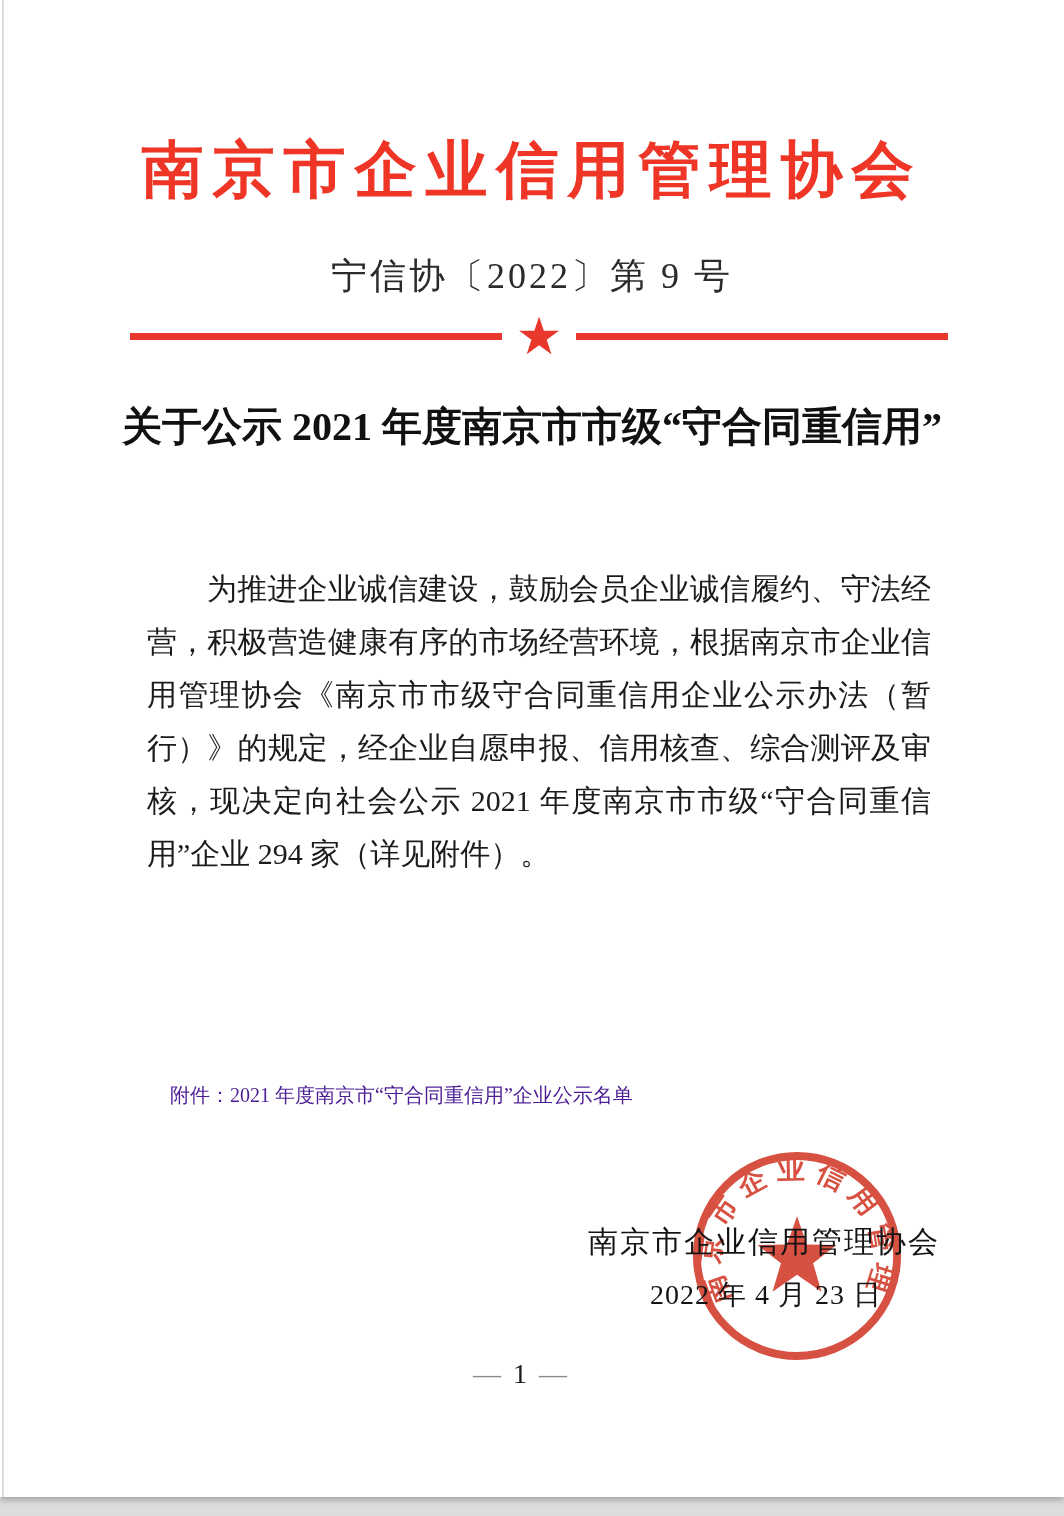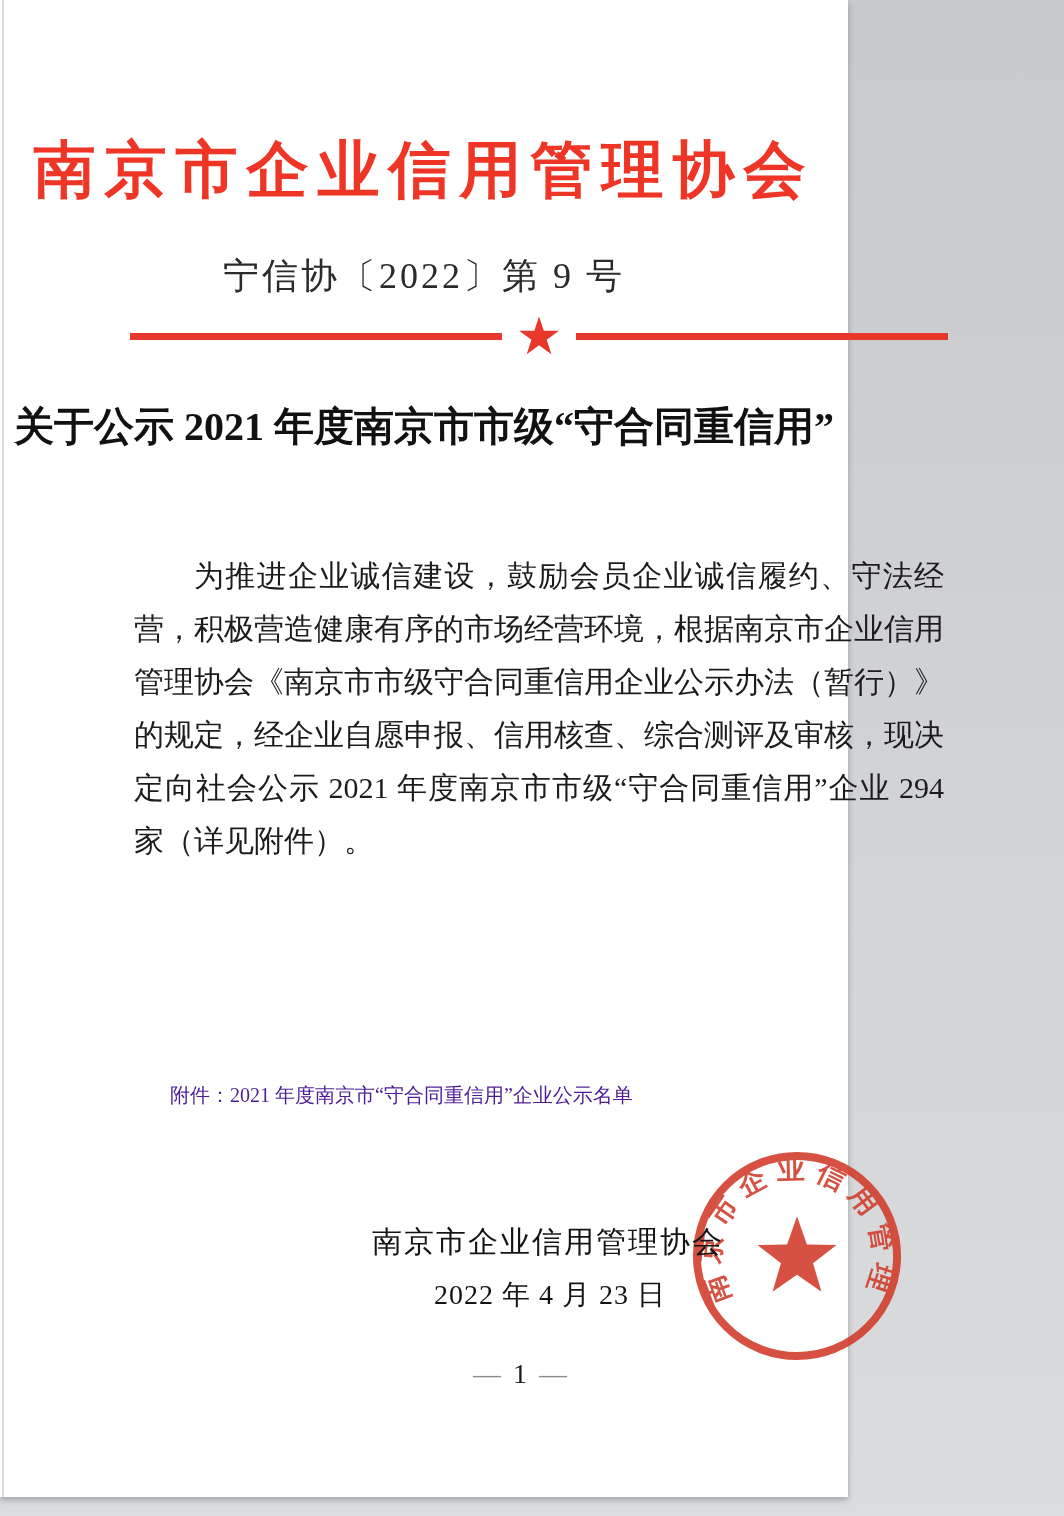--- a/index.html
+++ b/index.html
@@ -11,21 +11,21 @@
   .viewport {
     position: relative;
     width: 1064px;
     height: 1516px;
     overflow: hidden;
     background: linear-gradient(#c7c9cc, #dadcde);
   }
   .page {
     position: absolute;
     left: 0; top: 0;
-    width: 848px;
+    width: 1064px;
     height: 1497px;
     background: #ffffff;
     box-shadow: 0 3px 6px rgba(0,0,0,0.25);
   }
   .page-left-edge {
     position: absolute;
     left: 2px; top: 0;
     width: 2px;
     height: 1497px;
     background: #dcdcdc;
@@ -84,21 +84,21 @@
     position: absolute;
     left: 130px; top: 545px;
     width: 818px;
     font-size: 30px;
     line-height: 53px;
     color: #1c1c1c;
     text-align: justify;
     font-family: "Liberation Serif", "Liberation Sans", sans-serif;
   }
   .body-text p {
-    margin: 4px;
+    margin: 17px;
     text-indent: 2em;
   }
   .attachment-line {
     position: absolute;
     left: 130px; top: 1082px;
     width: 818px;
     font-size: 20px;
     color: #4c1d95;
     text-indent: 2em;
     font-family: "Liberation Serif", "Liberation Sans", sans-serif;

